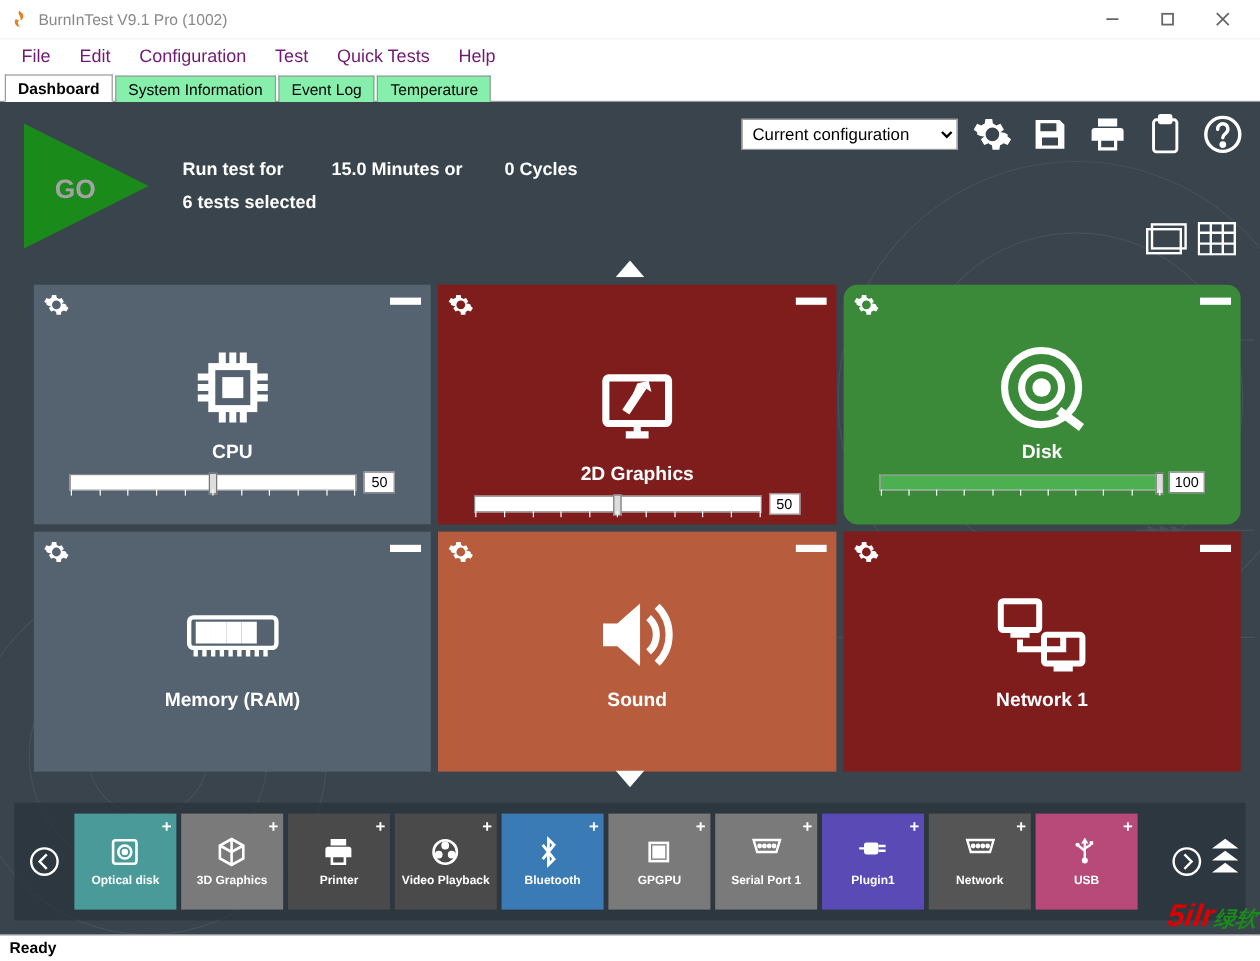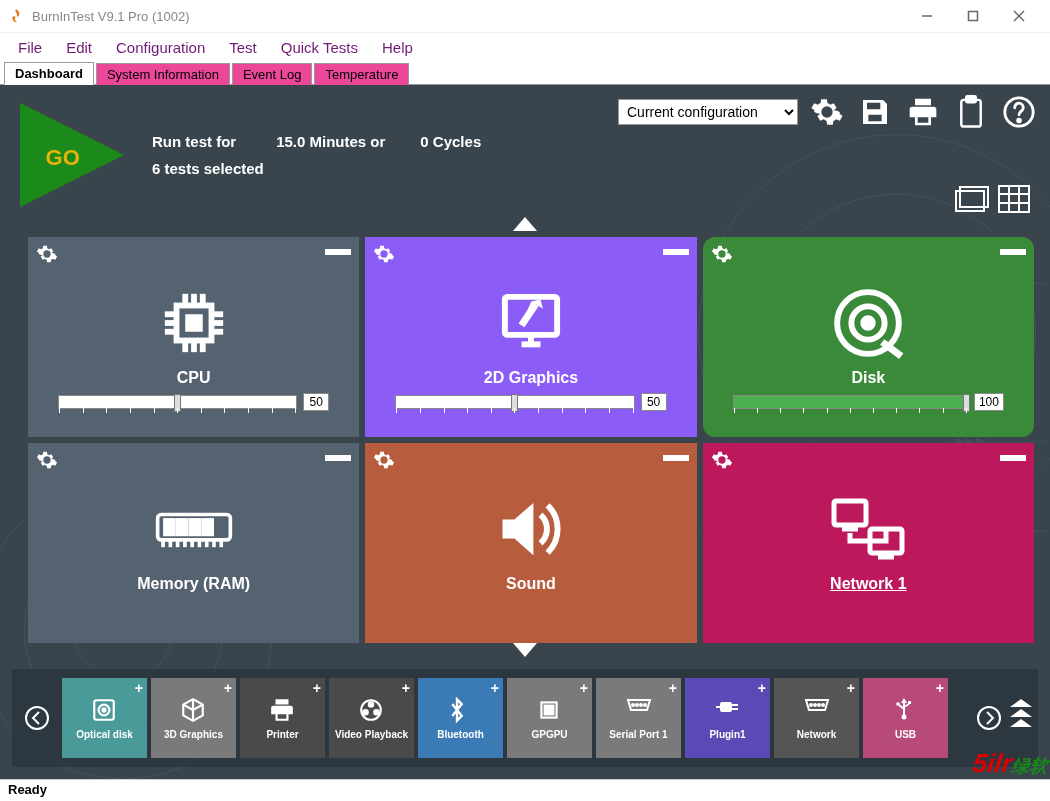--- a/index.html
+++ b/index.html
@@ -8,32 +8,32 @@
 .titlebar { height: 32px; display: flex; align-items: center; padding: 16px 8px; background: #fff; border-bottom: 1px solid #eee; }
 .titlebar .app-icon { width: 16px; height: 16px; margin-right: 8px; }
 .titlebar .title { color: #888; font-size: 13px; flex: 1; }
 .titlebar .win-controls { display: flex; gap: 0; }
 .titlebar .win-btn { width: 46px; height: 30px; display: flex; align-items: center; justify-content: center; color: #666; }
 
 .menubar { height: 28px; display: flex; align-items: center; padding: 0 8px; gap: 4px; font-size: 15px; color: #701a75; background: #fff; }
 .menubar .menu-item { padding: 2px 10px; cursor: pointer; }
 
 .tabbar { height: 24px; display: flex; align-items: flex-end; padding: 0 4px; font-size: 13px; background: #fff; border-bottom: 1px solid #999; }
-.tab { padding: 3px 10px; border: 1px solid #999; border-bottom: none; margin-right: 2px; background: #ec4899; position: relative; top: 1px; cursor: pointer; }
+.tab { padding: 3px 10px; border: 1px solid #999; border-bottom: none; margin-right: 2px; background: #86efac; position: relative; top: 1px; cursor: pointer; }
 .tab.active { background: #fff; font-weight: bold; border-bottom: 1px solid #fff; }
 
 .main-panel { position: relative; height: 694px; background: #3a444c; overflow: hidden; }
 .bg-circles { position: absolute; inset: 0; opacity: 0.12; }
 .bg-circles svg { width: 100%; height: 100%; }
 
 .top-row { position: relative; display: flex; align-items: flex-start; padding: 10px 12px 0 12px; height: 140px; }
 .go-block { display: flex; align-items: center; gap: 20px; }
 .go-triangle { width: 120px; height: 120px; position: relative; }
 .go-triangle svg { width: 100%; height: 100%; }
-.go-text { position: absolute; top: 42%; left: 28%; color: #eab308; font-size: 22px; font-weight: bold; }
+.go-text { position: absolute; top: 42%; left: 28%; color: #a3a3a3; font-size: 22px; font-weight: bold; }
 .run-info { color: #fff; font-size: 15px; font-weight: 600; }
 .run-info .line1 span { display: inline-block; }
 .run-info .line2 { margin-top: 10px; }
 .run-label { width: 120px; display: inline-block; }
 .run-min { width: 140px; display: inline-block; }
 .run-cyc { display: inline-block; }
 
 .toolbar { position: absolute; top: 8px; right: 12px; display: flex; align-items: center; gap: 10px; }
 .config-select { height: 26px; width: 180px; background: #fff; border: 1px solid #999; font-size: 14px; padding: 0 4px; }
 .tool-icon { width: 38px; height: 38px; display: flex; align-items: center; justify-content: center; color: #fff; cursor: pointer; }
@@ -53,25 +53,25 @@
 .tile .tile-label { font-size: 16px; font-weight: 600; margin-top: 6px; }
 .tile .slider-row { display: flex; align-items: center; gap: 6px; margin-top: 6px; width: 86%; }
 .tile .slider-track { flex: 1; height: 14px; background: #fff; border: 1px solid #888; position: relative; }
 .tile .slider-ticks { position: absolute; bottom: -6px; left: 0; right: 0; height: 6px; display: flex; justify-content: space-between; }
 .tile .slider-ticks span { width: 1px; height: 5px; background: #fff; }
 .tile .slider-fill { position: absolute; top: 0; bottom: 0; left: 0; background: #4caf50; }
 .tile .slider-thumb { position: absolute; top: -2px; width: 7px; height: 18px; background: #ddd; border: 1px solid #777; }
 .tile .slider-val { background: #fff; color: #000; font-size: 12px; padding: 1px 4px; min-width: 26px; text-align: center; border: 1px solid #888; }
 
 .tile-cpu { background: #556270; }
-.tile-2d { background: #8b5cf6; }
+.tile-2d { background: #7f1d1d; justify-content: flex-end; }
 .tile-disk { background: #3a8a3a; border-radius: 12px; }
 .tile-sound { background: #b85c3e; }
 .tile-mem { background: #556270; }
-.tile-net { background: #be185d; text-decoration: underline; }
+.tile-net { background: #7f1d1d; }
 
 .bottom-bar { position: absolute; bottom: 12px; left: 12px; right: 12px; height: 98px; background: rgba(40,50,58,0.7); display: flex; align-items: center; padding: 8px 50px; gap: 4px; }
 .nav-arrow { position: absolute; width: 30px; height: 30px; color: #fff; cursor: pointer; display: flex; align-items: center; justify-content: center; }
 .nav-left { left: 10px; top: 34px; }
 .nav-right { right: 34px; top: 34px; }
 .expand-btn { position: absolute; right: 6px; top: 30px; color: #fff; cursor: pointer; }
 .mini-tile { width: 85px; height: 80px; position: relative; display: flex; flex-direction: column; align-items: center; justify-content: center; color: #fff; cursor: pointer; }
 .mini-tile .plus { position: absolute; top: 2px; right: 4px; font-size: 14px; font-weight: bold; }
 .mini-tile .mini-icon { width: 28px; height: 28px; margin-bottom: 4px; }
 .mini-tile .mini-label { font-size: 10px; font-weight: 600; text-align: right; }

